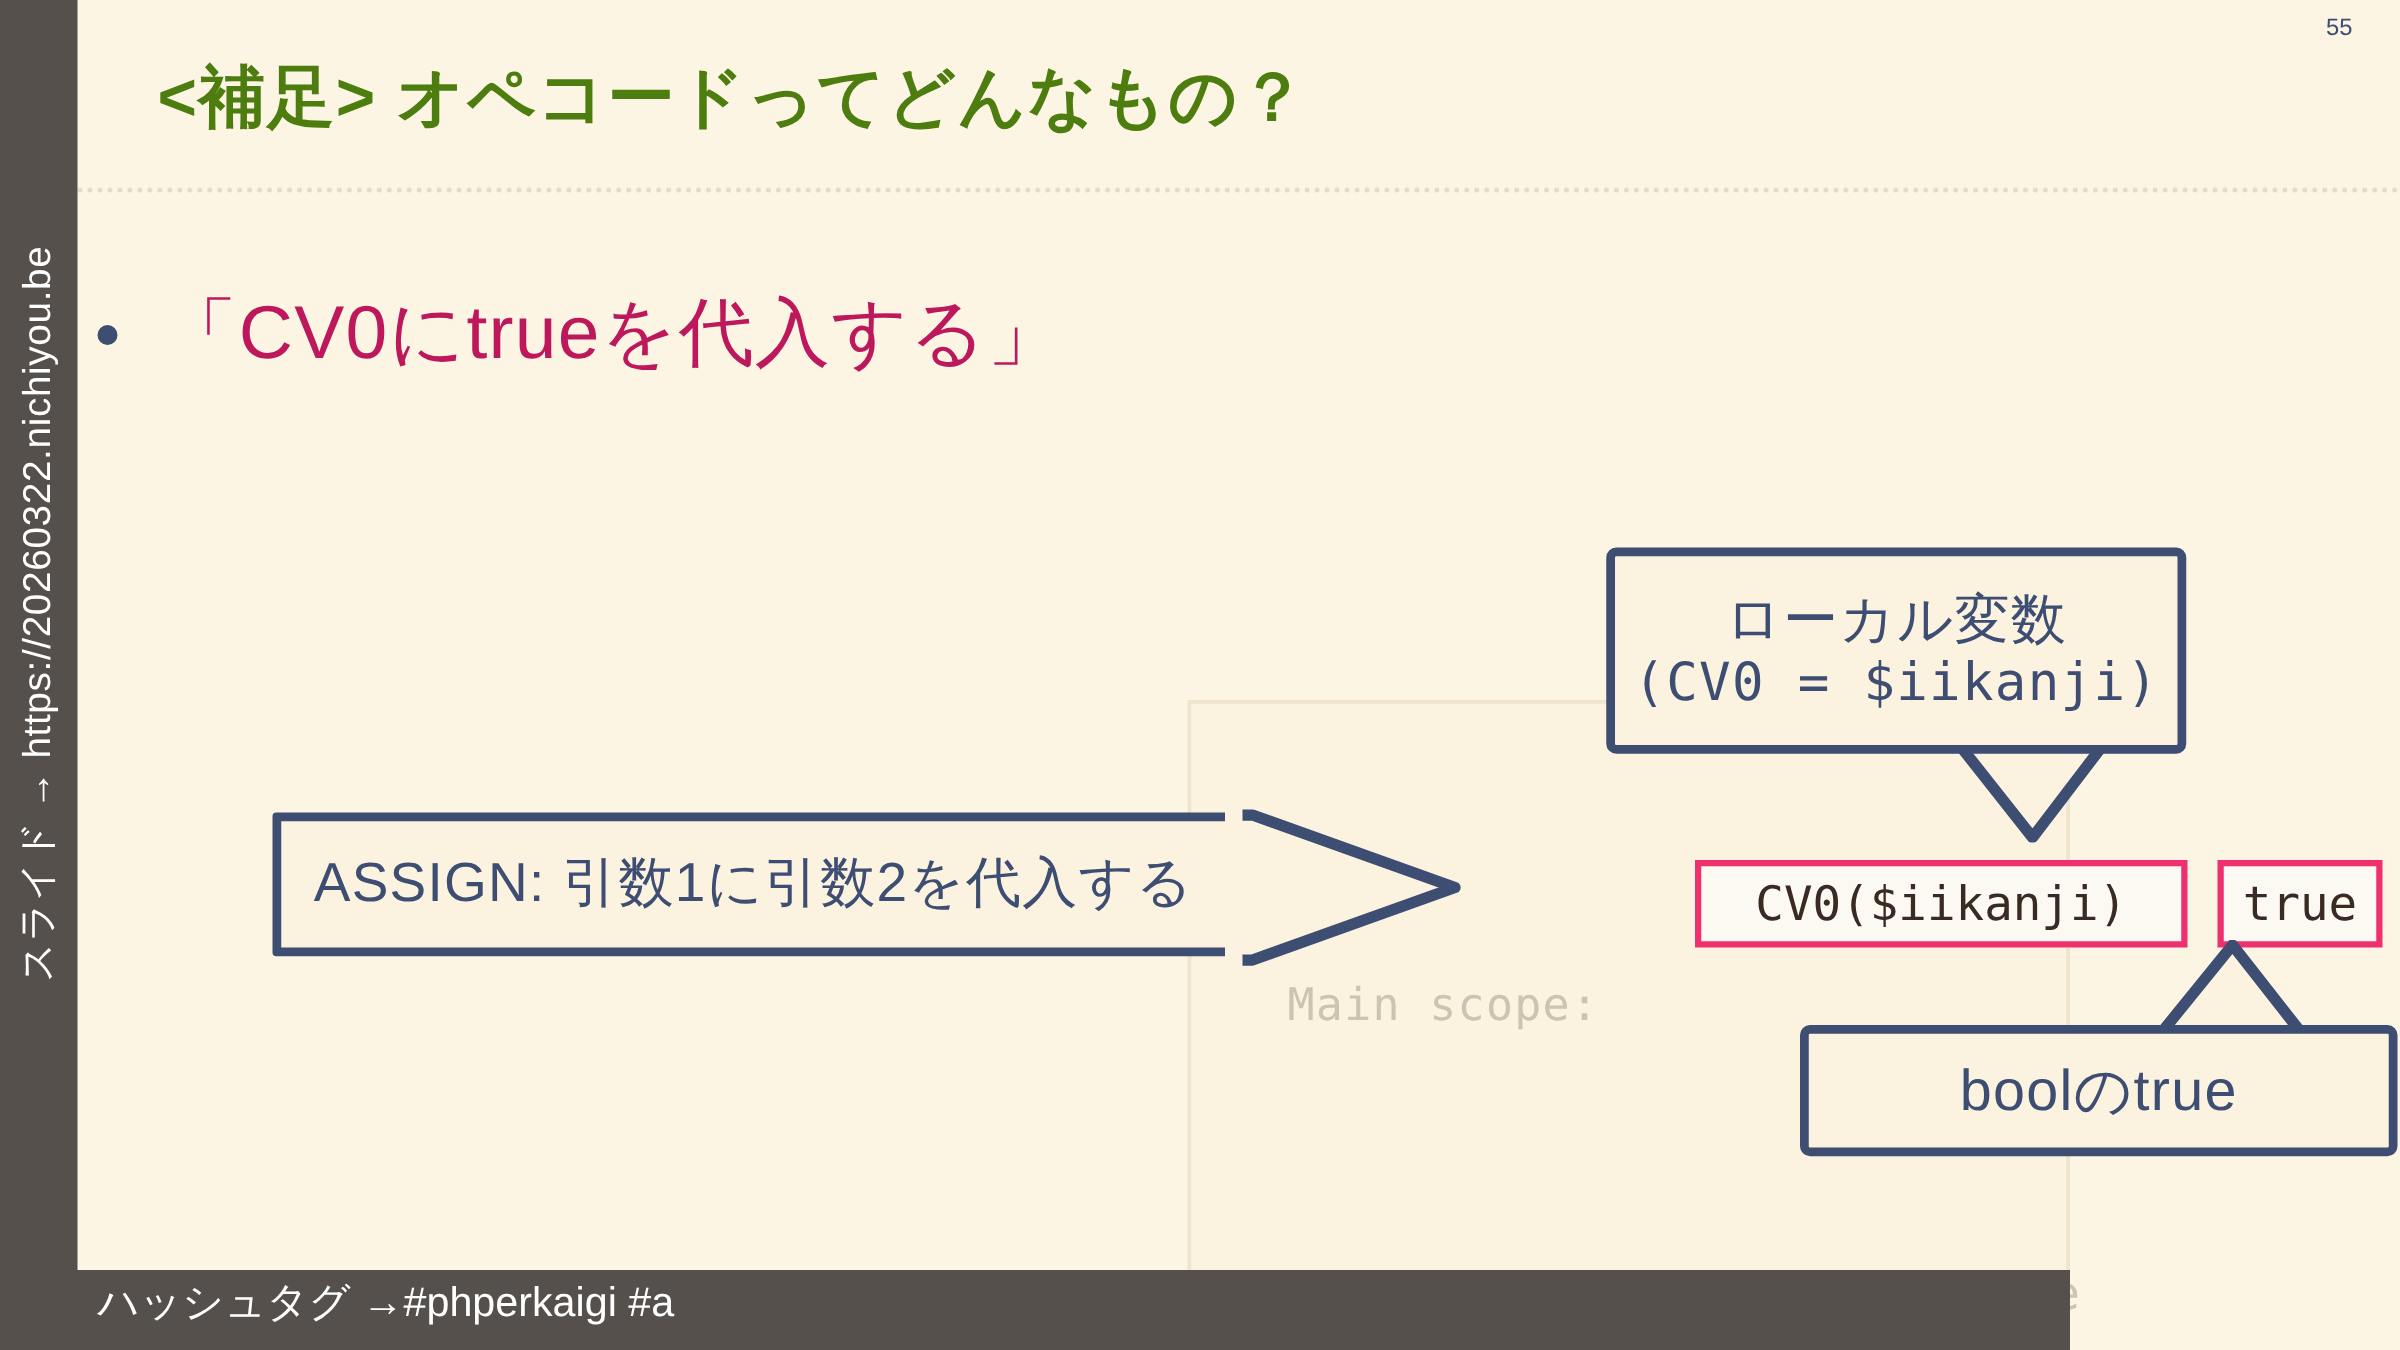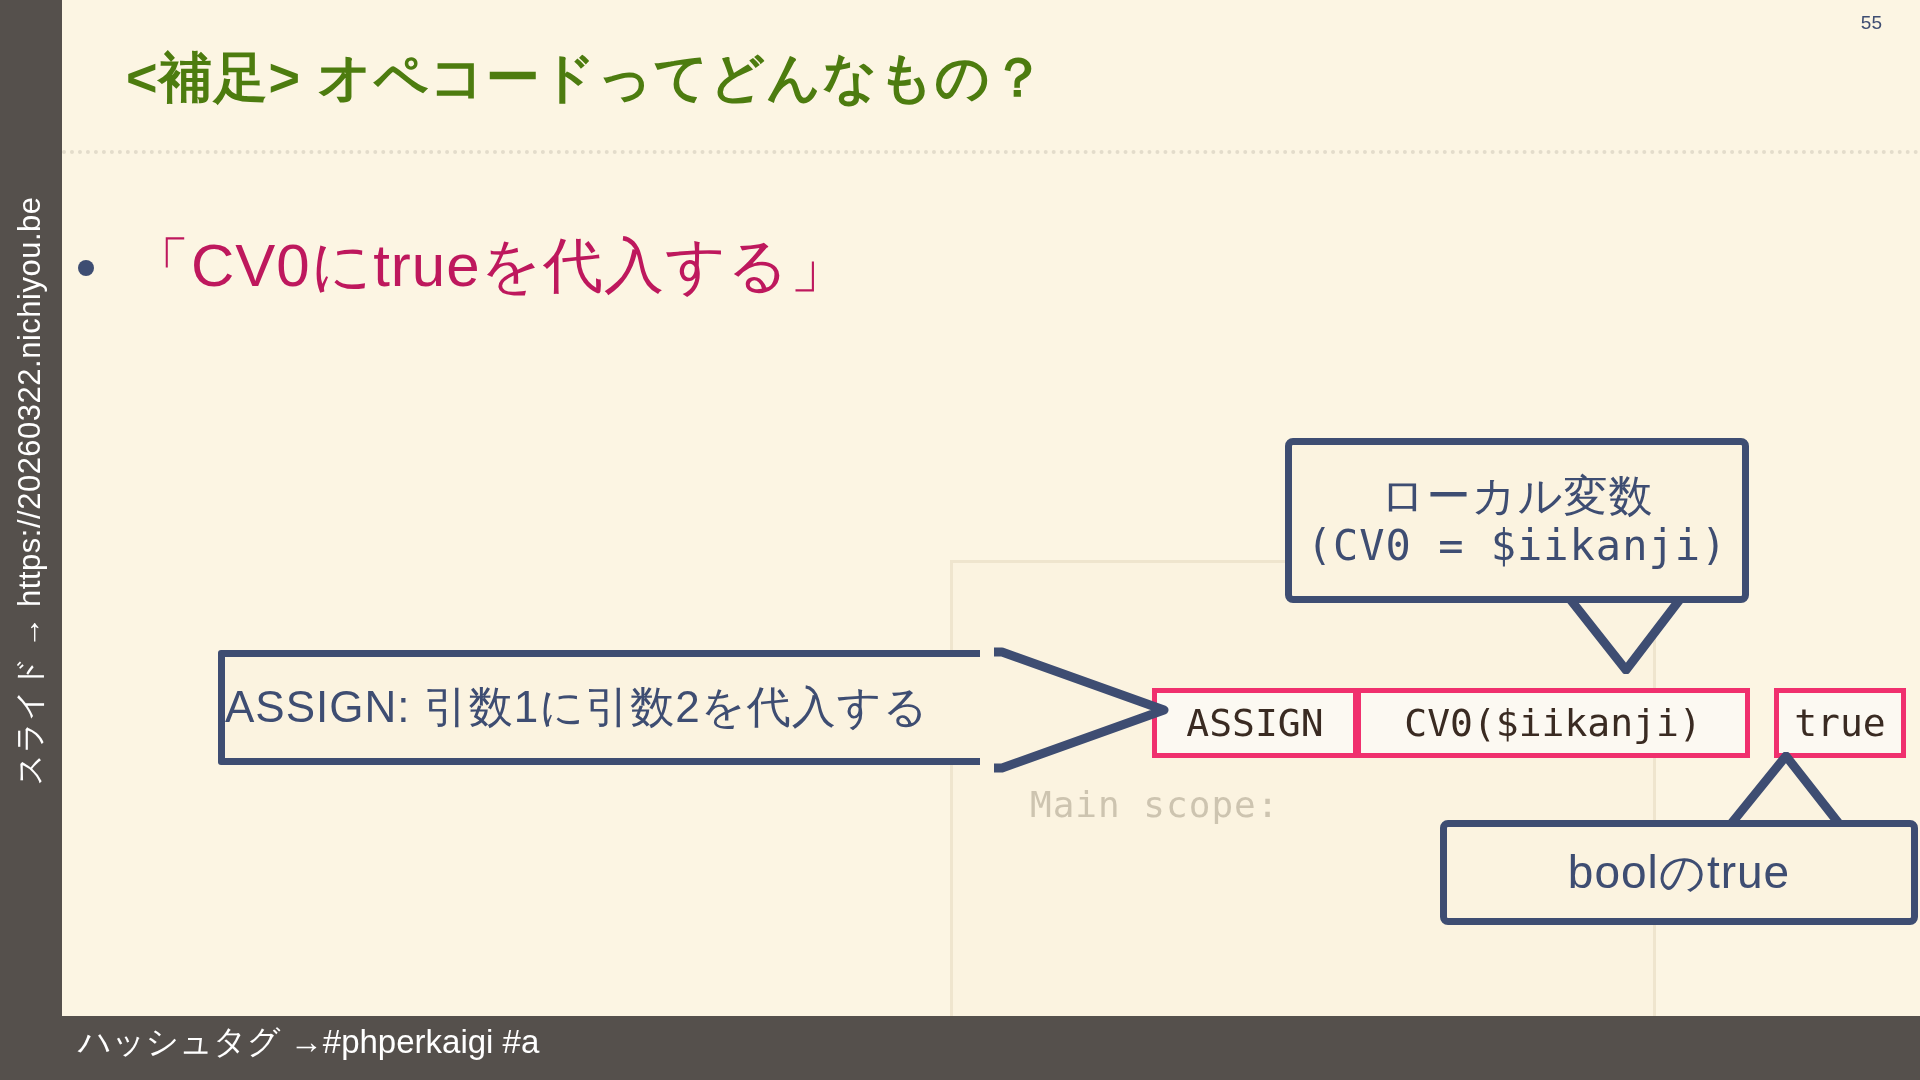--- a/index.html
+++ b/index.html
@@ -18,21 +18,21 @@
   .left-bar-text{
     position:absolute;left:-360px;top:470px;width:780px;
     transform:rotate(-90deg);transform-origin:center center;
     color:#FFFFFF;font-size:31px;letter-spacing:.5px;
     white-space:nowrap;text-align:center;
     font-family:"Liberation Sans","DejaVu Sans",sans-serif;
   }
 
   
   .footer-bar{
-    position:absolute;left:0;bottom:0;width:1920px;height:64px;
+    position:absolute;left:0;bottom:0;width:1656px;height:64px;
     background:#55504C;z-index:30;
   }
   .footer-text{
     position:absolute;left:78px;top:4px;
     color:#FFFFFF;font-size:33px;white-space:nowrap;
     font-family:"Liberation Sans","DejaVu Sans",sans-serif;
   }
 
   
   .page-num{
@@ -109,21 +109,21 @@
     align-items:center;justify-content:center;
     width:100%;height:100%;
     font-size:44px;line-height:1.15;letter-spacing:1px;
     white-space:nowrap;
   }
 
   
   .callout-assign{
     left:218px;top:650px;width:780px;height:115px;border-radius:3px;
   }
-  .callout-assign .callout-inner{font-size:44px;justify-content:flex-start;align-items:center;flex-direction:row;}
+  .callout-assign .callout-inner{font-size:44px;justify-content:flex-start;padding-left:26px;align-items:center;flex-direction:row;}
   
   .assign-arrow{
     position:absolute;left:980px;top:640px;width:200px;height:140px;z-index:21;
   }
 
   
   .callout-local{
     left:1285px;top:438px;width:464px;height:165px;border-radius:8px;
   }
   .callout-local .callout-inner{font-size:44px;}
@@ -158,21 +158,20 @@
 
   <div class="code-shot"></div>
   <div class="code-lines">
     <span class="ln">Main scope:</span>
     <span class="ln">0: ASSIGN CV0($iikanji) true</span>
     
     
     
   </div>
 
-  <div class="hl hl-assign">ASSIGN</div>
   <div class="hl hl-cv0">CV0($iikanji)</div>
   <div class="hl hl-true">true</div>
 
   <div class="callout callout-local">
     <div class="callout-inner">
       <span>ローカル変数</span>
       <span class="l2">(CV0 = $iikanji)</span>
     </div>
   </div>
   <svg class="local-tail" viewBox="0 0 130 80">

